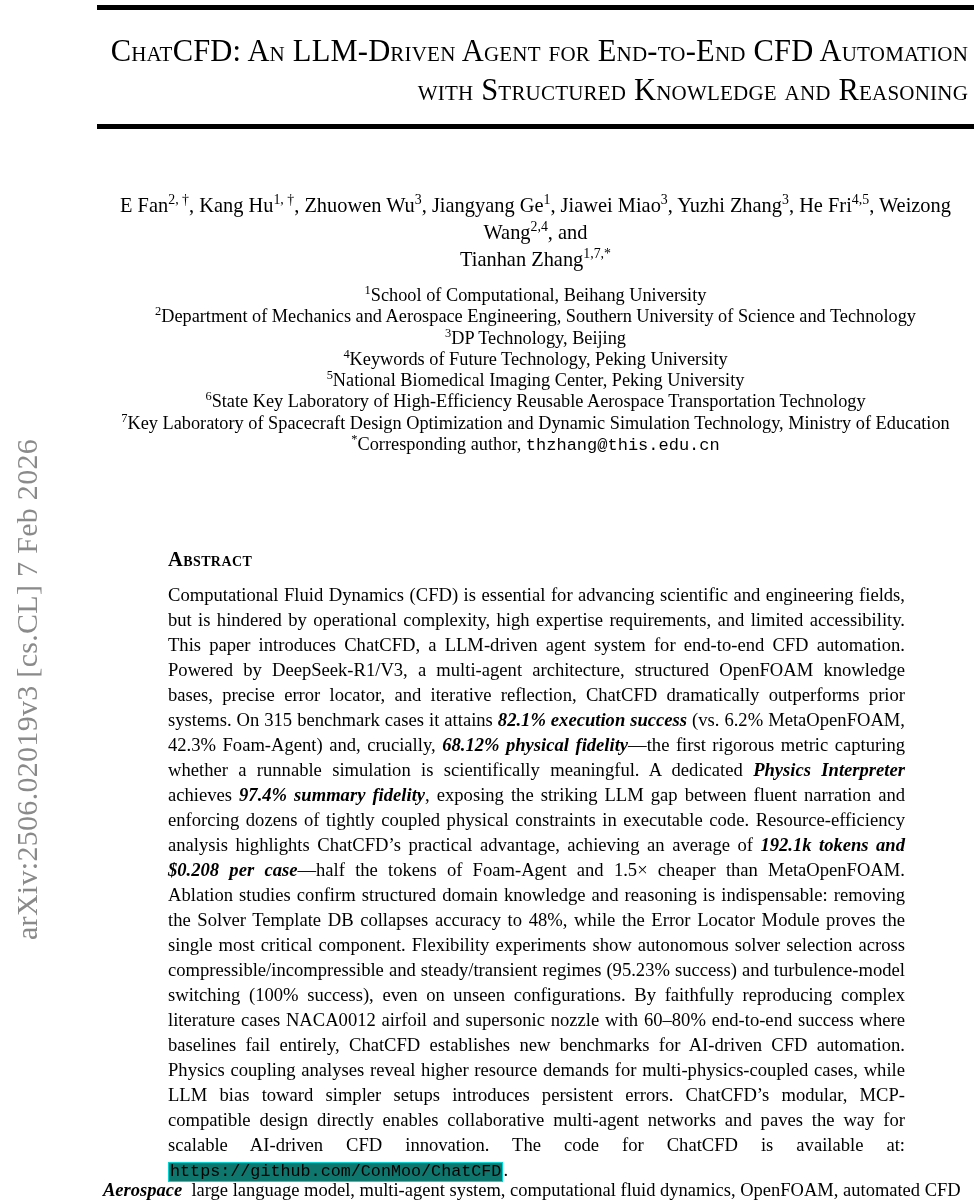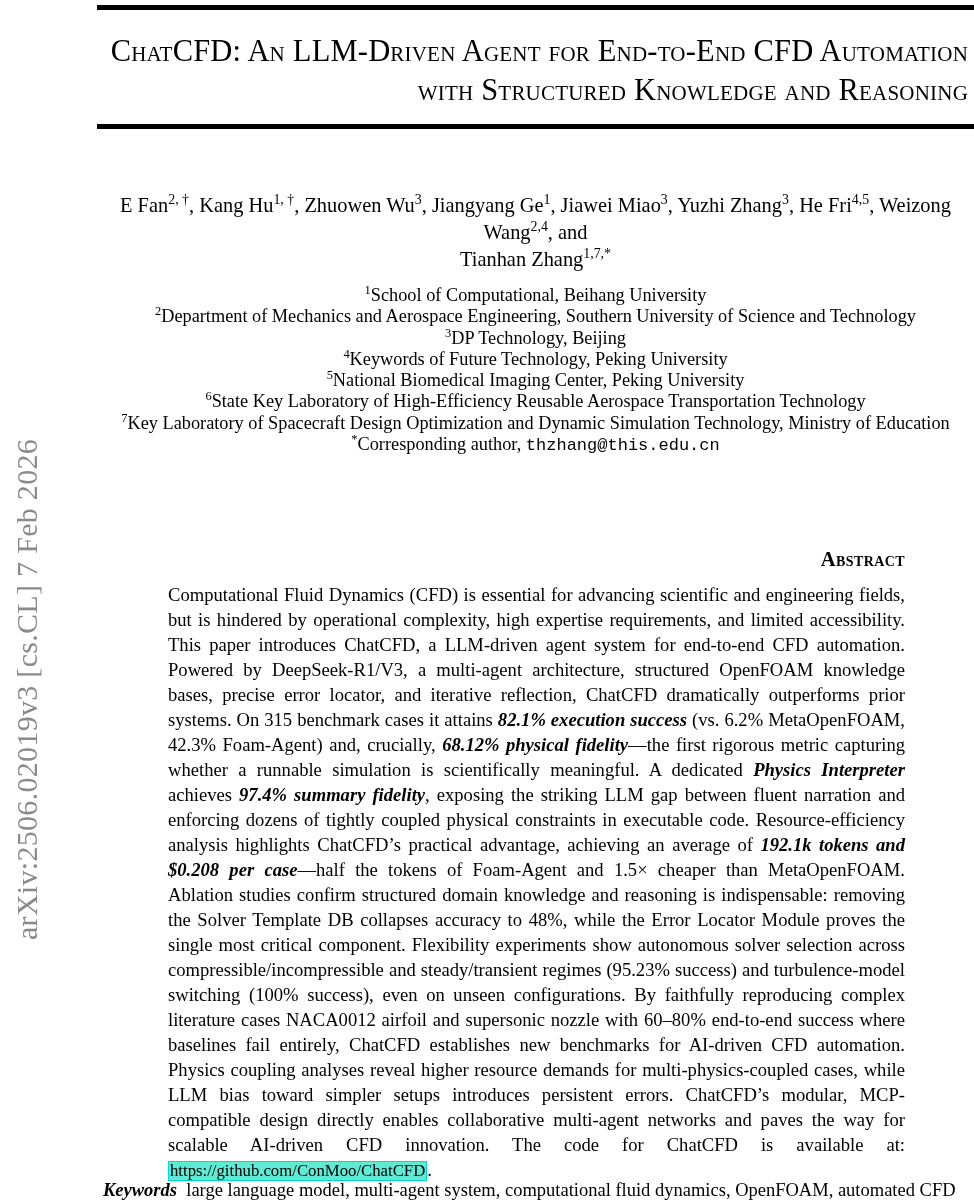--- a/index.html
+++ b/index.html
@@ -87,38 +87,38 @@
     position: absolute;
     left: 71px;
     top: 548px;
     width: 737px;
   }
   #abstract-heading {
     margin: 0 0 11px 0;
     font-size: 20.5px;
     font-weight: bold;
     font-variant: small-caps;
-    text-align: right;
+    text-align: left;
     letter-spacing: 0.4px;
   }
   #abstract-body {
     font-size: 18.6px;
     line-height: 25.0px;
     text-align: justify;
     text-justify: inter-word;
     hyphens: none;
   }
   #abstract-body b { font-weight: bold; font-style: italic; }
 
   .link-box {
     display: inline-block;
-    background: #5eead4;
+    background: #0f766e;
     border: 1px solid #00d8d8;
     padding: 0 1px;
-    font-family: Liberation Serif, serif;
+    font-family: Liberation Mono, monospace;
     font-size: 0.90em;
     color: #000000;
     text-decoration: none;
     line-height: 1.05;
   }
 
   #keywords {
     position: absolute;
     left: 6px;
     top: 1178px;
@@ -170,15 +170,15 @@
     <div class="aff-line"><sup>6</sup><span>State Key Laboratory of High-Efficiency Reusable Aerospace Transportation Technology</span></div>
     <div class="aff-line"><sup>7</sup><span>Key Laboratory of Spacecraft Design Optimization and Dynamic Simulation Technology, Ministry of Education</span></div>
     <div class="aff-line"><sup>*</sup><span>Corresponding author, </span><span class="mono">thzhang@this.edu.cn</span></div>
   </div>
 
   <div id="abstract-wrap">
     <div id="abstract-heading">Abstract</div>
     <div id="abstract-body"><span>Computational Fluid Dynamics (CFD) is essential for advancing scientific and engineering fields, but is hindered by operational complexity, high expertise requirements, and limited accessibility. This paper introduces ChatCFD, a LLM-driven agent system for end-to-end CFD automation. Powered by DeepSeek-R1/V3, a multi-agent architecture, structured OpenFOAM knowledge bases, precise error locator, and iterative reflection, ChatCFD dramatically outperforms prior systems. On 315 benchmark cases it attains </span><b>82.1% execution success</b><span> (vs. 6.2% MetaOpenFOAM, 42.3% Foam-Agent) and, crucially, </span><b>68.12% physical fidelity</b><span>—the first rigorous metric capturing whether a runnable simulation is scientifically meaningful. A dedicated </span><b>Physics Interpreter</b><span> achieves </span><b>97.4% summary fidelity</b><span>, exposing the striking LLM gap between fluent narration and enforcing dozens of tightly coupled physical constraints in executable code. Resource-efficiency analysis highlights ChatCFD’s practical advantage, achieving an average of </span><b>192.1k tokens and $0.208 per case</b><span>—half the tokens of Foam-Agent and 1.5× cheaper than MetaOpenFOAM. Ablation studies confirm structured domain knowledge and reasoning is indispensable: removing the Solver Template DB collapses accuracy to 48%, while the Error Locator Module proves the single most critical component. Flexibility experiments show autonomous solver selection across compressible/incompressible and steady/transient regimes (95.23% success) and turbulence-model switching (100% success), even on unseen configurations. By faithfully reproducing complex literature cases NACA0012 airfoil and supersonic nozzle with 60–80% end-to-end success where baselines fail entirely, ChatCFD establishes new benchmarks for AI-driven CFD automation. Physics coupling analyses reveal higher resource demands for multi-physics-coupled cases, while LLM bias toward simpler setups introduces persistent errors. ChatCFD’s modular, MCP-compatible design directly enables collaborative multi-agent networks and paves the way for scalable AI-driven CFD innovation. The code for ChatCFD is available at: </span><a class="link-box" href="#">https://github.com/ConMoo/ChatCFD</a><span>.</span></div>
   </div>
 
-  <div id="keywords"><span class="kw-label">Keywords</span>&nbsp; <span>large language model, multi-agent system, computational fluid dynamics, OpenFOAM, automated CFD</span></div>
+  <div id="keywords"><span class="kw-label">Aerospace</span>&nbsp; <span>large language model, multi-agent system, computational fluid dynamics, OpenFOAM, automated CFD</span></div>
 
 </div>
 
 </body></html>

